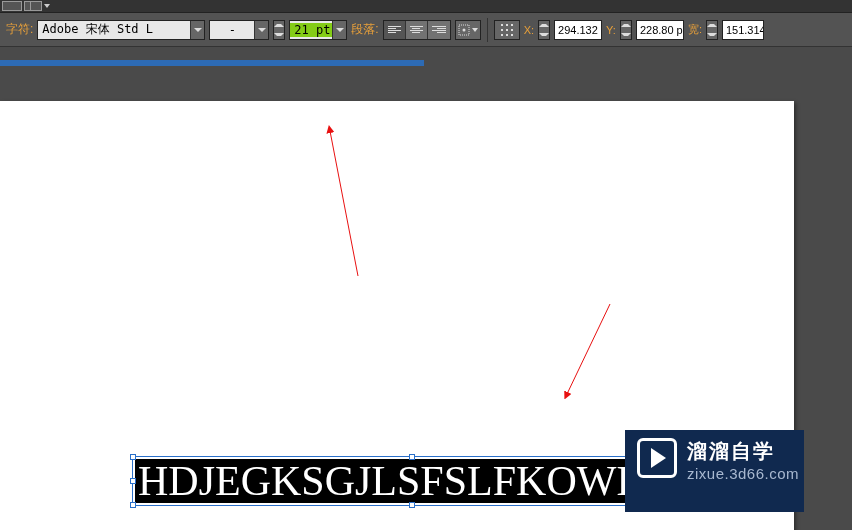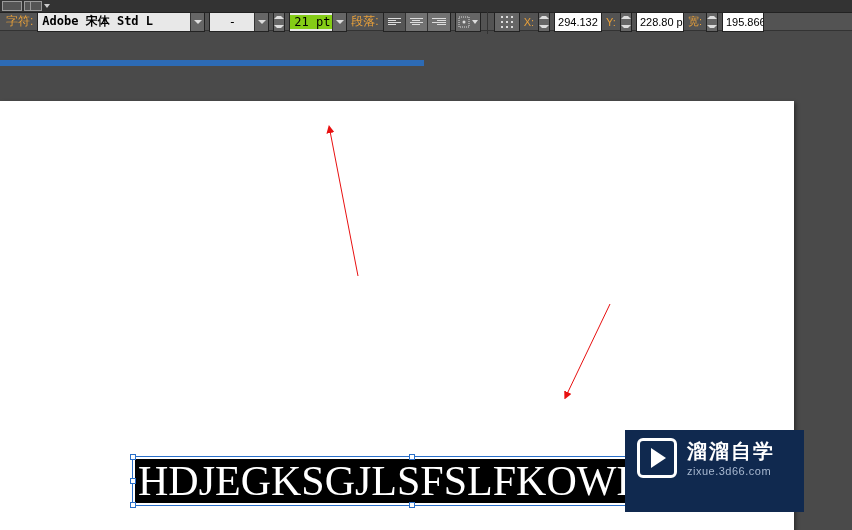--- a/index.html
+++ b/index.html
@@ -42,21 +42,21 @@
     border-right: 1px solid #999;
   }
   .top-strip .dd-arrow {
     width: 0; height: 0;
     border-left: 3px solid transparent;
     border-right: 3px solid transparent;
     border-top: 4px solid #ccc;
     margin-left: 2px;
   }
   .options-bar {
-    height: 18px;
+    height: 34px;
     background: #535353;
     border-bottom: 1px solid #333;
     display: flex;
     align-items: center;
     padding: 0 6px;
     gap: 4px;
   }
   .lbl {
     color: #e8a03a;
     font-size: 12px;
@@ -85,21 +85,21 @@
     display: flex;
     align-items: center;
     justify-content: center;
   }
   .dd-btn .tri {
     width: 0; height: 0;
     border-left: 4px solid transparent;
     border-right: 4px solid transparent;
     border-top: 4px solid #ddd;
   }
-  .font-dd { width: 168px; font-weight: bold; }
+  .font-dd { width: 168px; }
   .font-dd .dd-text { flex: 1; }
   .style-dd { width: 60px; }
   .style-dd .dd-text { flex: 1; text-align: center; }
   .spinner {
     width: 12px;
     height: 20px;
     background: #666;
     border: 1px solid #222;
     display: flex;
     flex-direction: column;
@@ -278,21 +278,21 @@
     border-bottom: 10px solid transparent;
     border-left: 15px solid #fff;
     margin-left: 3px;
   }
   .watermark .wm-text {
     color: #fff;
     display: flex;
     flex-direction: column;
   }
   .wm-top { font-size: 20px; font-weight: bold; letter-spacing: 2px;}
-  .wm-bot { font-size: 11px; letter-spacing: 0.5px; color: #a8b8d0;}
+  .wm-bot { font-size: 15px; letter-spacing: 0.5px; color: #a8b8d0;}
 </style>
 </head>
 <body>
 
 <div class="top-strip">
   <div class="tab-icon"></div>
   <div class="layout-icon"></div>
   <div class="dd-arrow"></div>
 </div>
 
@@ -401,21 +401,21 @@
 
   <span class="coord-lbl">宽:</span>
   <div class="spinner">
       <div>
         <div class="up"></div>
       </div>
       <div>
         <div class="down"></div>
       </div>
     </div>
-  <div class="num-input" style="width:42px">195.866</div>
+  <div class="num-input" style="width:42px">151.314</div>
 </div>
 
 <div class="canvas-wrap">
   <div class="blue-strip"></div>
 
   <div class="page">
 
     <svg class="arrow" style="left:320px; top:20px;" width="60" height="160">
       <defs>
           <marker id="ah1" markerWidth="8" markerHeight="8" refX="2" refY="4" orient="auto">

